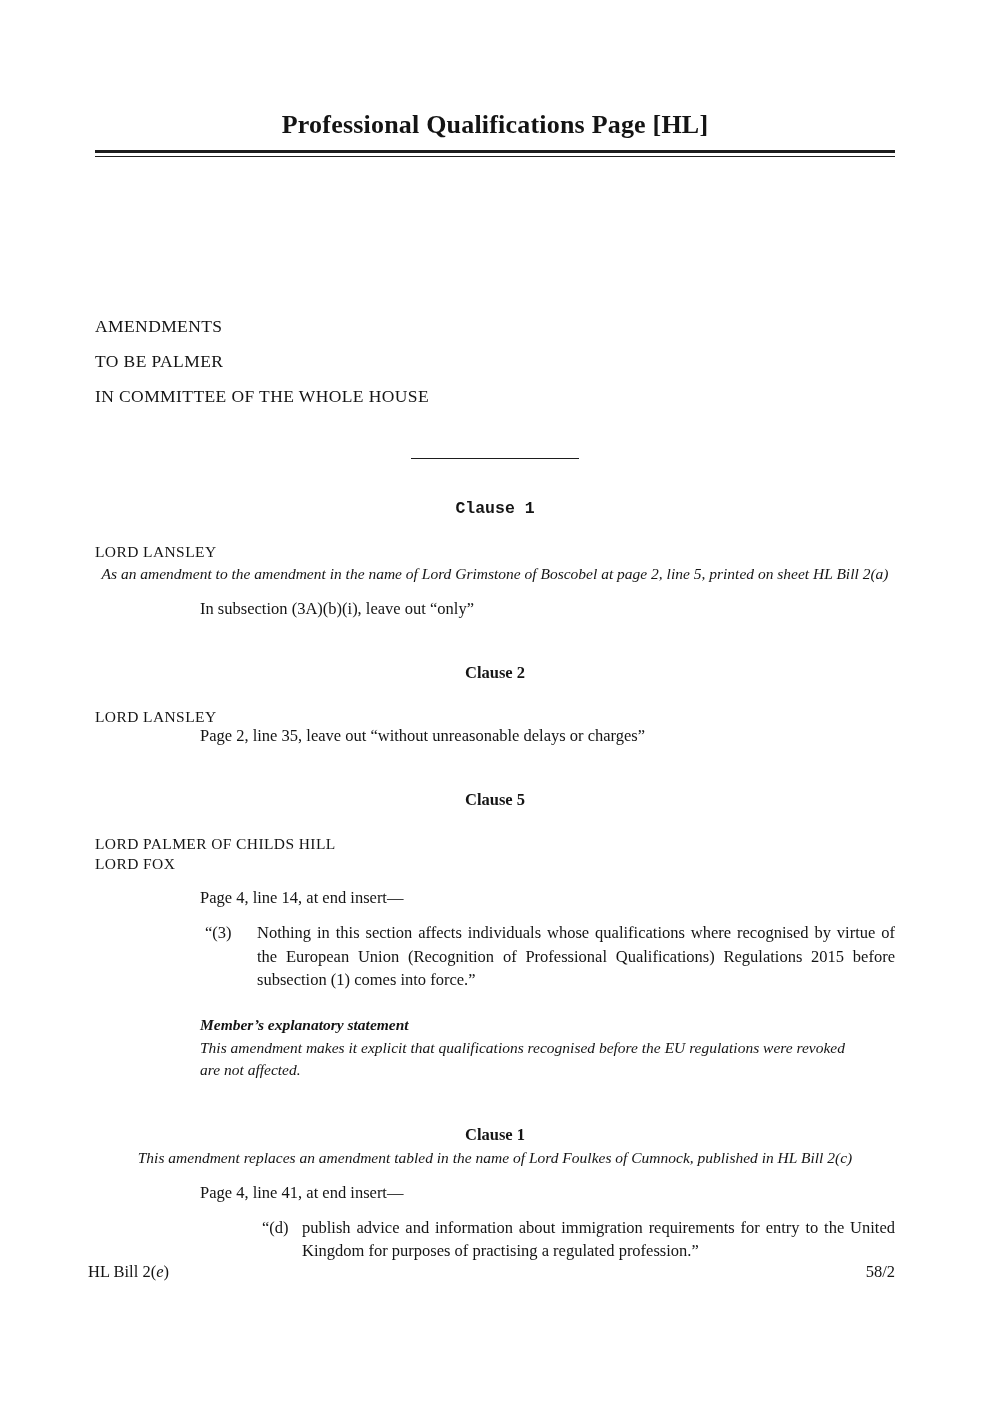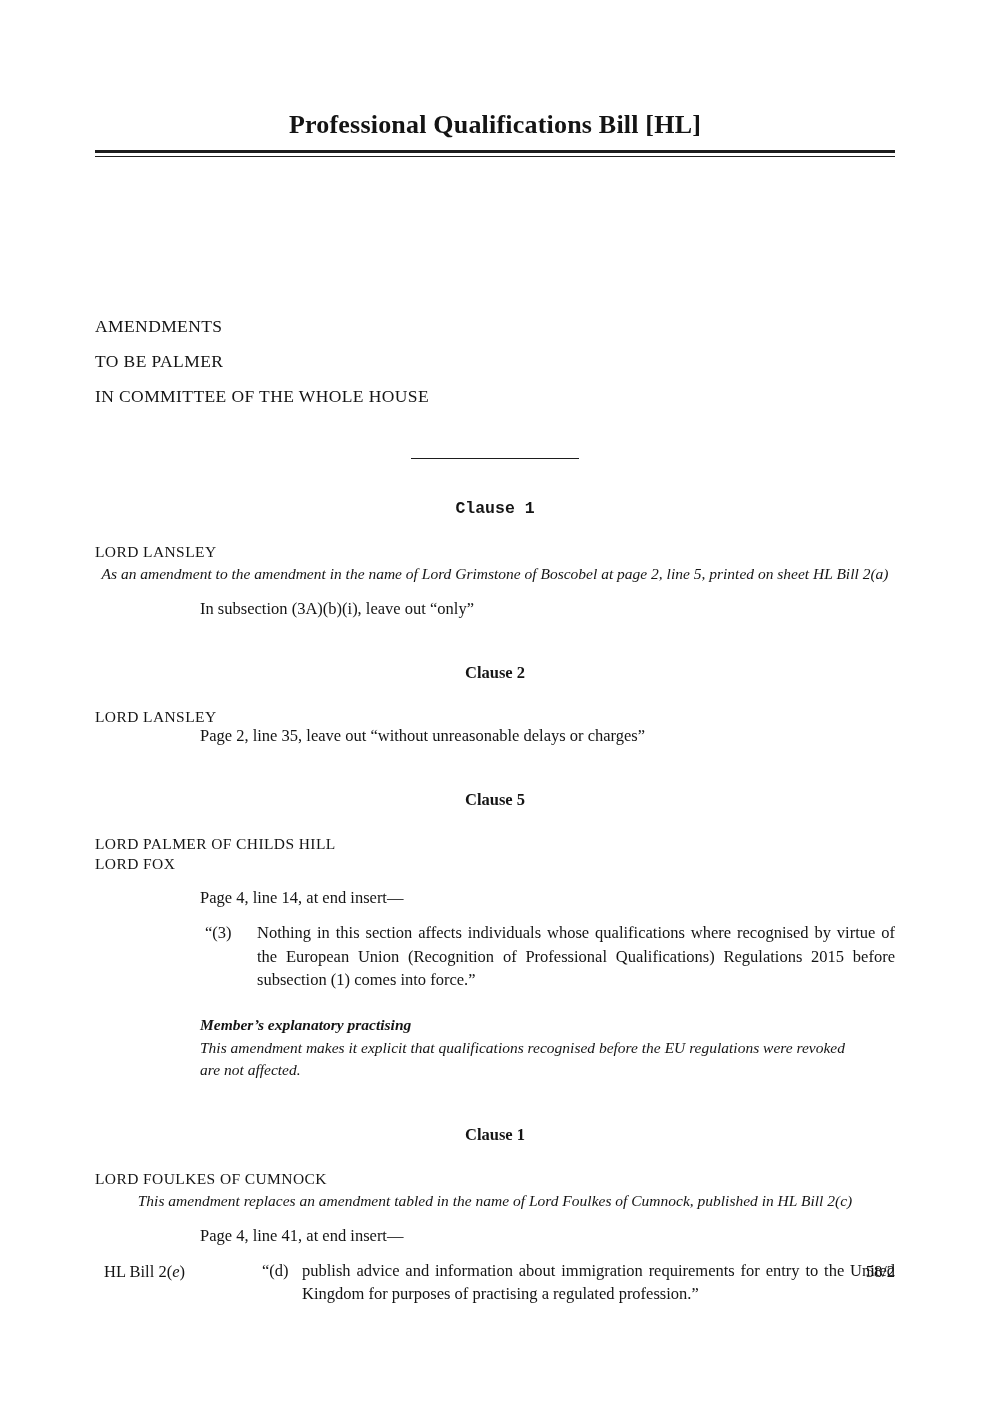--- a/index.html
+++ b/index.html
@@ -85,35 +85,35 @@
   }
   .explanatory-text {
     font-style: italic;
     font-size: 15.5px;
     line-height: 22px;
     margin-top: 3px;
   }
 
   .footer {
     position: absolute;
-    left: 104px;
+    left: 88px;
     right: 96px;
     top: 1262px;
     display: flex;
     justify-content: space-between;
     font-size: 16.5px;
   }
   .footer .italic { font-style: italic; }
 </style>
 </head>
 <body>
 
 <div class="page">
 
-  <div class="bill-title">Professional Qualifications Bill [HL]</div>
+  <div class="bill-title">Professional Qualifications Page [HL]</div>
   <div class="title-rule-thick"></div>
   <div class="title-rule-thin"></div>
 
   <div class="heading-block">
     <div class="heading-line">AMENDMENTS</div>
     <div class="heading-line">TO BE PALMER</div>
     <div class="heading-line">IN COMMITTEE OF THE WHOLE HOUSE</div>
   </div>
 
   <div class="small-divider"></div>
@@ -129,26 +129,25 @@
 
   <div class="clause-heading">Clause 5</div>
   <div class="sponsor">LORD PALMER OF CHILDS HILL</div>
   <div class="sponsor">LORD FOX</div>
   <div class="amendment-line">Page 4, line 14, at end insert—</div>
   <div class="insert-block level-sub">
     <span class="insert-marker">“(3)</span>
     <span class="insert-text">Nothing in this section affects individuals whose qualifications where recognised by virtue of the European Union (Recognition of Professional Qualifications) Regulations 2015 before subsection (1) comes into force.”</span>
   </div>
   <div class="explanatory">
-    <div class="explanatory-heading">Member’s explanatory practising</div>
+    <div class="explanatory-heading">Member’s explanatory statement</div>
     <div class="explanatory-text">This amendment makes it explicit that qualifications recognised before the EU regulations were revoked are not affected.</div>
   </div>
 
   <div class="clause-heading">Clause 1</div>
-  <div class="sponsor">LORD FOULKES OF CUMNOCK</div>
   <div class="center-note">This amendment replaces an amendment tabled in the name of Lord Foulkes of Cumnock, published in HL Bill 2(c)</div>
   <div class="amendment-line">Page 4, line 41, at end insert—</div>
   <div class="insert-block level-para">
     <span class="insert-marker">“(d)</span>
     <span class="insert-text">publish advice and information about immigration requirements for entry to the United Kingdom for purposes of practising a regulated profession.”</span>
   </div>
 
   <div class="footer">
     <div><span>HL Bill 2(</span><span class="italic">e</span><span>)</span></div>
     <div>58/2</div>

